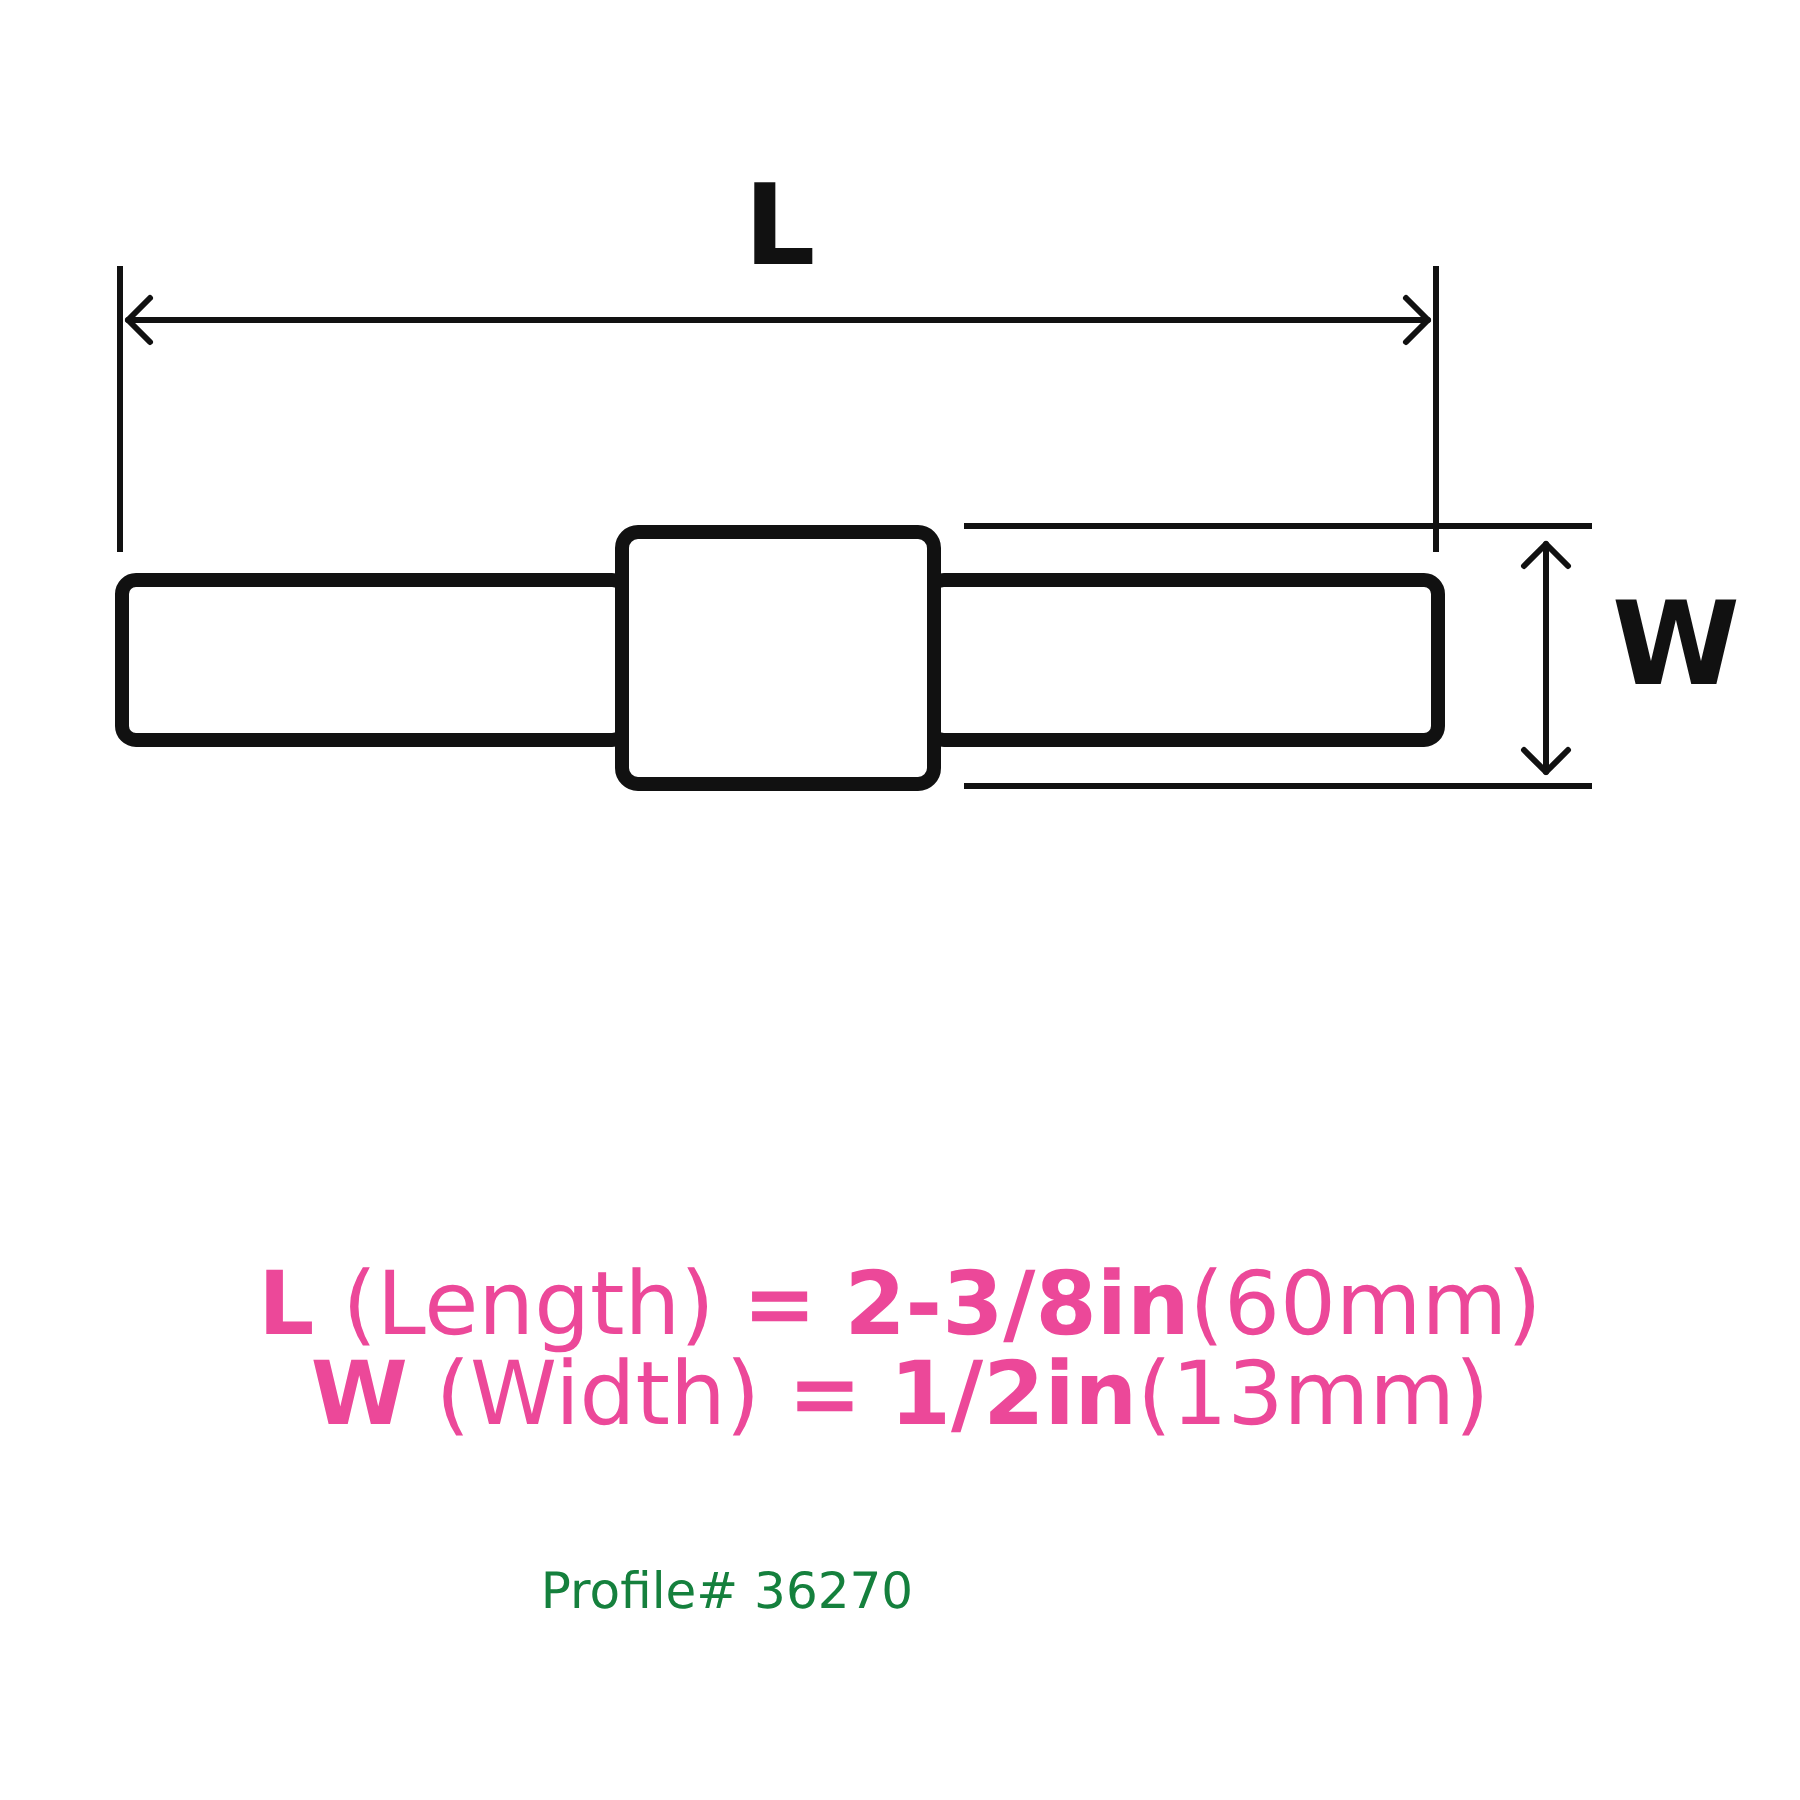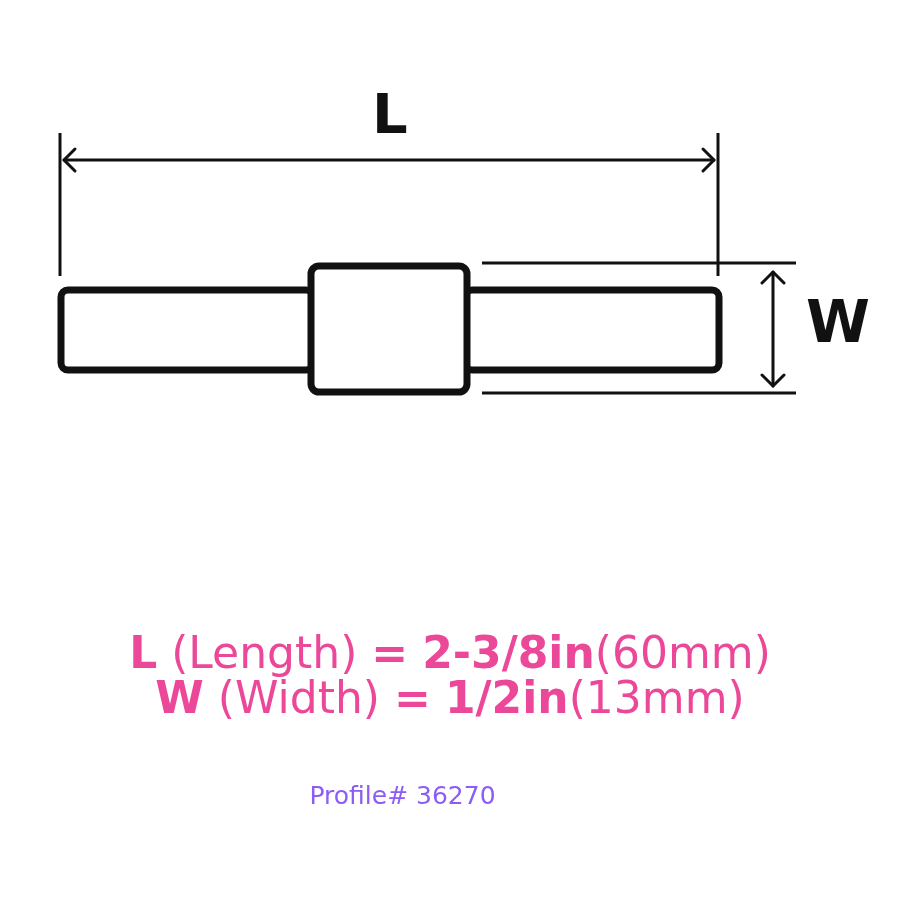--- a/index.html
+++ b/index.html
@@ -6,21 +6,21 @@
     body { width: 900px; height: 900px; position: relative; overflow: hidden; font-family: "DejaVu Sans", sans-serif; color: #111111; }
     #diagram { position: absolute; left: 0; top: 0; width: 900px; height: 900px; }
     .dim-label { position: absolute; font-family: "DejaVu Sans", sans-serif; font-weight: bold; color: #111; line-height: 1; }
     #label-l { left: 372px; top: 86px; font-size: 56px; }
     #label-w { left: 806px; top: 293px; font-size: 58px; }
     .spec-line { position: absolute; left: 0; width: 900px; text-align: center; white-space: nowrap; line-height: 1; color: #ec4899; }
     #spec-length { top: 631px; font-size: 44px; }
     #spec-width { top: 676px; font-size: 44px; }
     .spec-line .b { font-weight: bold; }
     .spec-line .n { font-weight: normal; }
-    #profile { position: absolute; left: 0; width: 727px; top: 783px; text-align: center; font-size: 25px; color: #8b5cf6; line-height: 1; padding-left: 39px; }
+    #profile { position: absolute; left: 0; width: 727px; top: 783px; text-align: center; font-size: 25px; color: #15803d; line-height: 1; }
   </style>
 </head>
 <body>
 
 <svg id="diagram" width="900" height="900" viewBox="0 0 900 900" xmlns="http://www.w3.org/2000/svg">
 
   <line x1="60" y1="133" x2="60" y2="276" stroke="#111" stroke-width="3"></line>
   <line x1="718" y1="133" x2="718" y2="276" stroke="#111" stroke-width="3"></line>
 
   <g stroke="#111" stroke-width="3" fill="none" stroke-linecap="round" stroke-linejoin="round">

